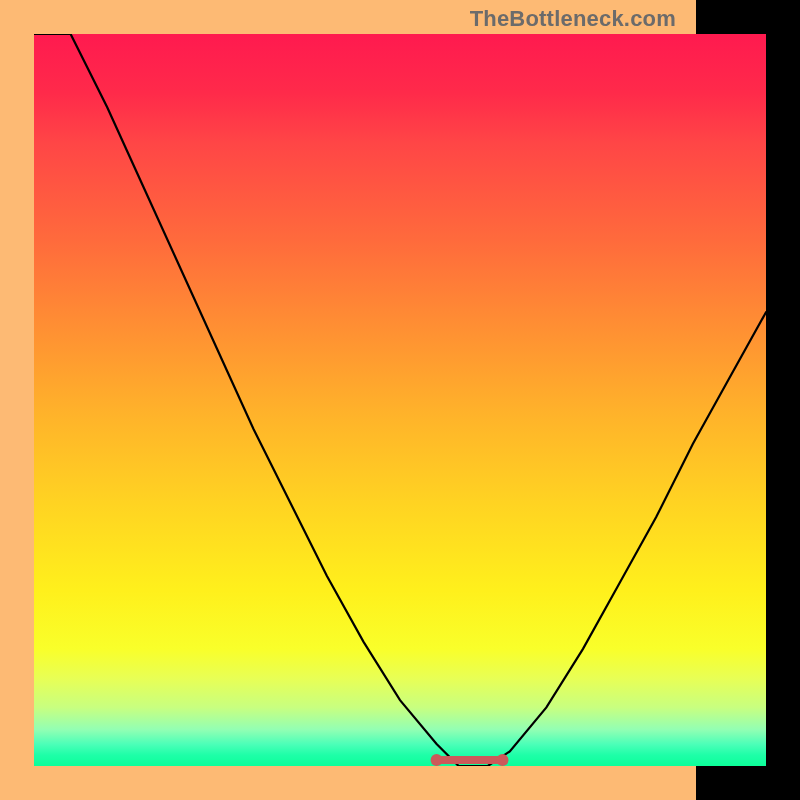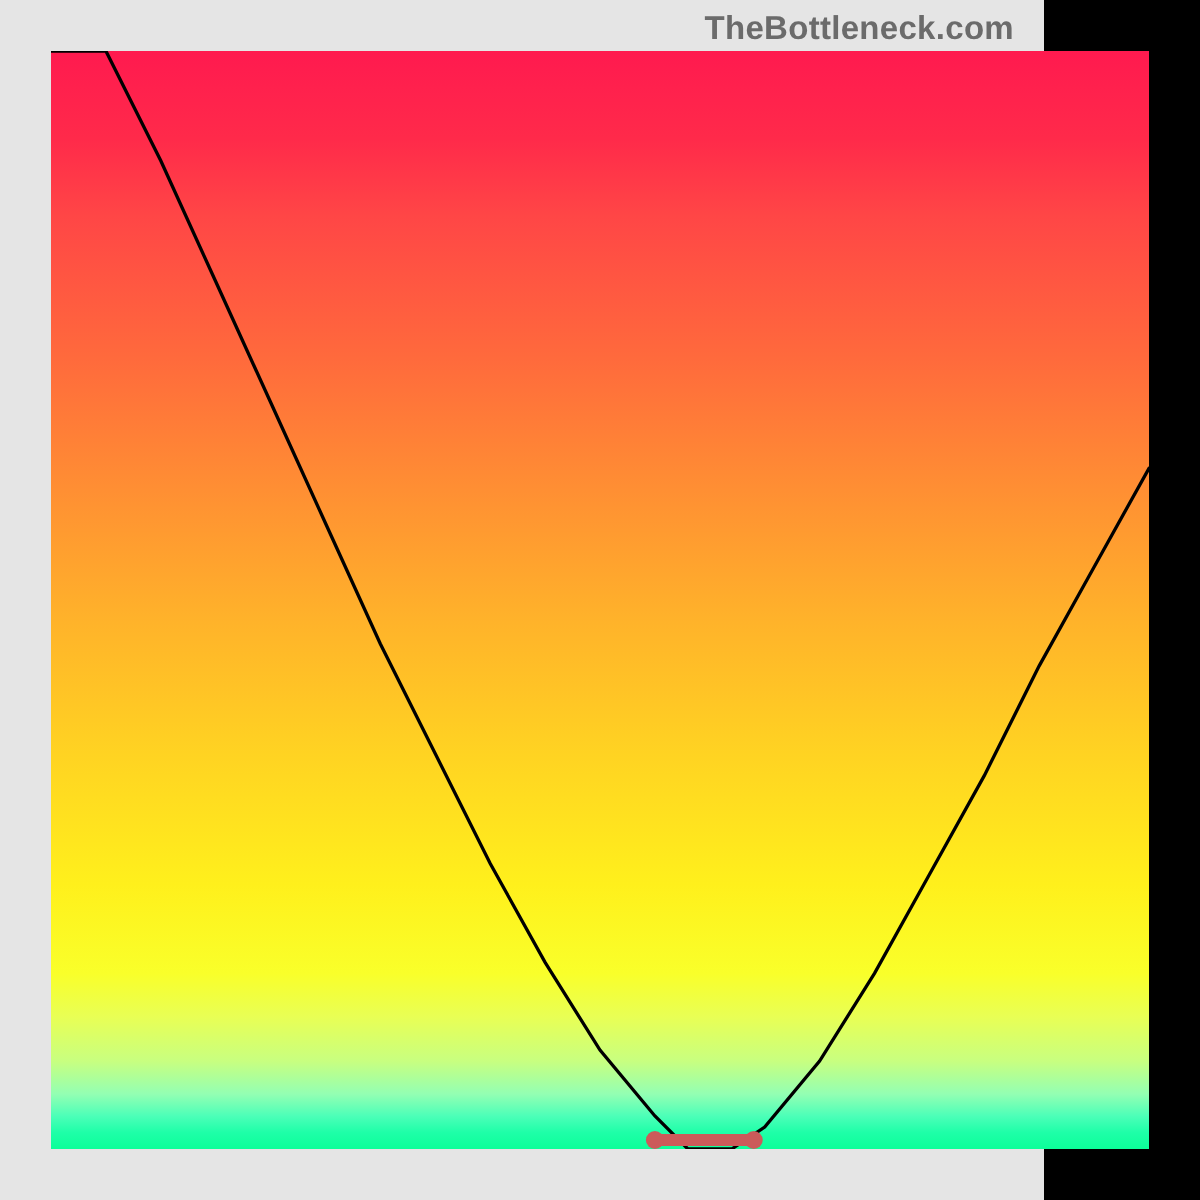--- a/index.html
+++ b/index.html
@@ -1,21 +1,21 @@
 <!DOCTYPE html>
 <html><head>
 <meta charset="utf-8">
 <style>
   * { margin: 0; padding: 0; box-sizing: border-box; }
   html, body { width: 800px; height: 800px; overflow: hidden; background: #000; }
   .frame {
     position: relative;
     width: 696px;
     height: 800px;
-    background: #e5e5e5;
+    background: #fdba74;
   }
   .plot {
     position: absolute;
     left: 34px;
     top: 34px;
     width: 732px;
     height: 732px;
     overflow: hidden;
   }
   .gradient {

